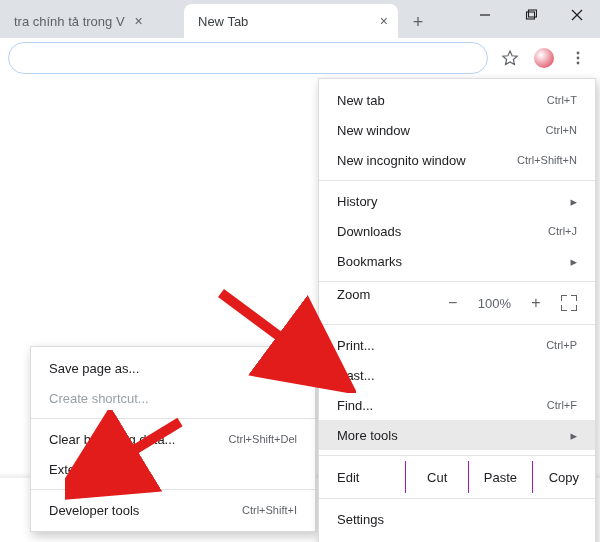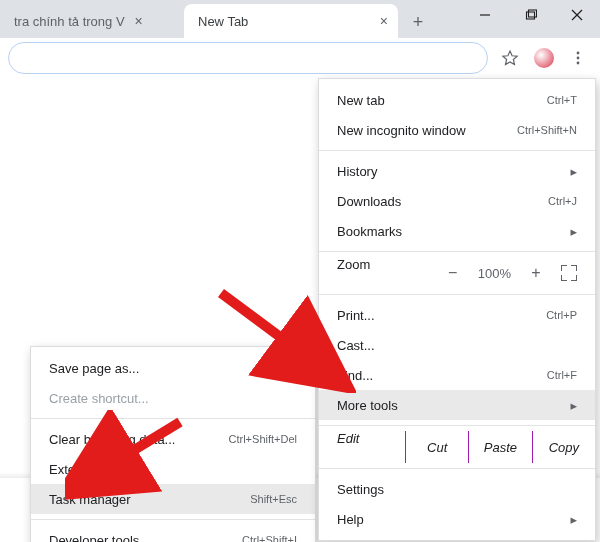--- a/index.html
+++ b/index.html
@@ -28,21 +28,21 @@
   .mi{display:flex;align-items:center;justify-content:space-between;height:30px;padding:0 18px;font-size:13px;color:#202124;white-space:nowrap;cursor:default;}
   .mi.hl{background:#e9e9e9;}
   .mi.disabled{color:#9aa0a6;}
   .mi .kb{color:#5f6368;font-size:11px;margin-left:24px;}
   .mi .arw{color:#5f6368;}
   .sep{height:1px;background:#e3e3e3;margin:5px 0;}
   .zoomrow{display:flex;height:32px;padding:0 18px;justify-content:space-between;}
   .zoomrow .zlbl{flex:0 0 auto;}
   .zctrl{display:flex;align-items:center;gap:18px;color:#5f6368;}
   .zbtn{font-size:16px;color:#5f6368;width:14px;text-align:center;}
-  .editrow{display:flex;align-items:flex-start;height:32px;font-style:italic;}
+  .editrow{display:flex;align-items:center;height:32px;}
   .editrow .ed0{width:68px;padding-left:18px;}
   .editrow .edc{flex:1;text-align:center;border-left:1px solid #a21caf;height:100%;display:flex;align-items:center;justify-content:center;}
   
   .fs{width:16px;height:16px;position:relative;}
   .fs span{position:absolute;width:5px;height:5px;border:1.5px solid #5f6368;}
   .fs .a{left:0;top:0;border-right:none;border-bottom:none;}
   .fs .b{right:0;top:0;border-left:none;border-bottom:none;}
   .fs .c{left:0;bottom:0;border-right:none;border-top:none;}
   .fs .d{right:0;bottom:0;border-left:none;border-top:none;}
   
@@ -107,20 +107,24 @@
   </div>
 
   <div class="content">
     <div class="bottom-shadow" style="top:394px"></div>
   </div>
 
   <div class="menu" style="right:4px;top:78px;width:276px;">
     <div class="mi">
       <span>New tab</span>
       <span class="kb">Ctrl+T</span>
+    </div>
+    <div class="mi">
+      <span>New window</span>
+      <span class="kb">Ctrl+N</span>
     </div>
     <div class="mi">
       <span>New incognito window</span>
       <span class="kb">Ctrl+Shift+N</span>
     </div>
     <div class="sep"></div>
     <div class="mi">
       <span>History</span>
       <span class="arw">▸</span>
     </div>
@@ -190,24 +194,20 @@
       <span>Create shortcut...</span>
     </div>
     <div class="sep"></div>
     <div class="mi">
       <span>Clear browsing data...</span>
       <span class="kb">Ctrl+Shift+Del</span>
     </div>
     <div class="mi">
       <span>Extensions</span>
     </div>
-    <div class="mi hl">
-      <span>Task manager</span>
-      <span class="kb">Shift+Esc</span>
-    </div>
     <div class="sep"></div>
     <div class="mi">
       <span>Developer tools</span>
       <span class="kb">Ctrl+Shift+I</span>
     </div>
   </div>
 
   <div class="arrow" style="left:206px;top:283px;">
     <svg width="150" height="110">
       <defs>

